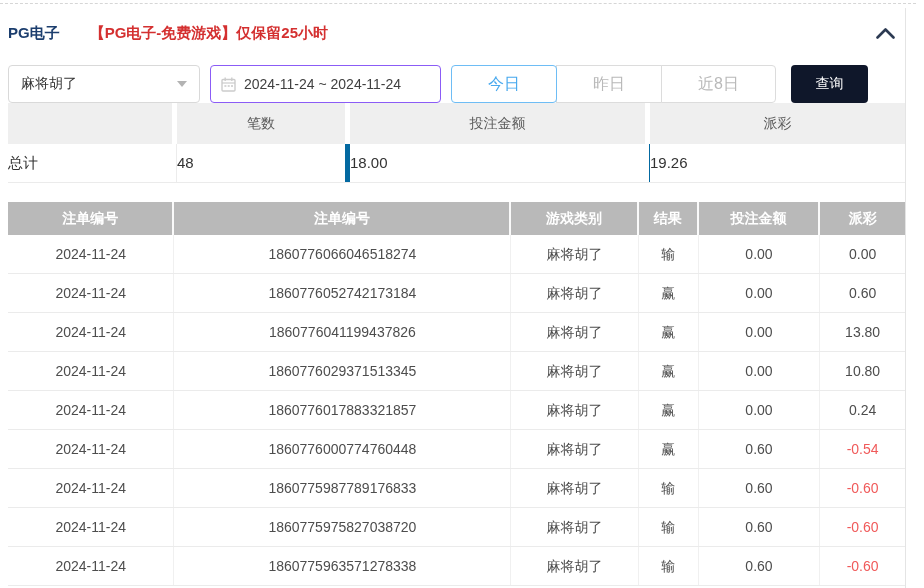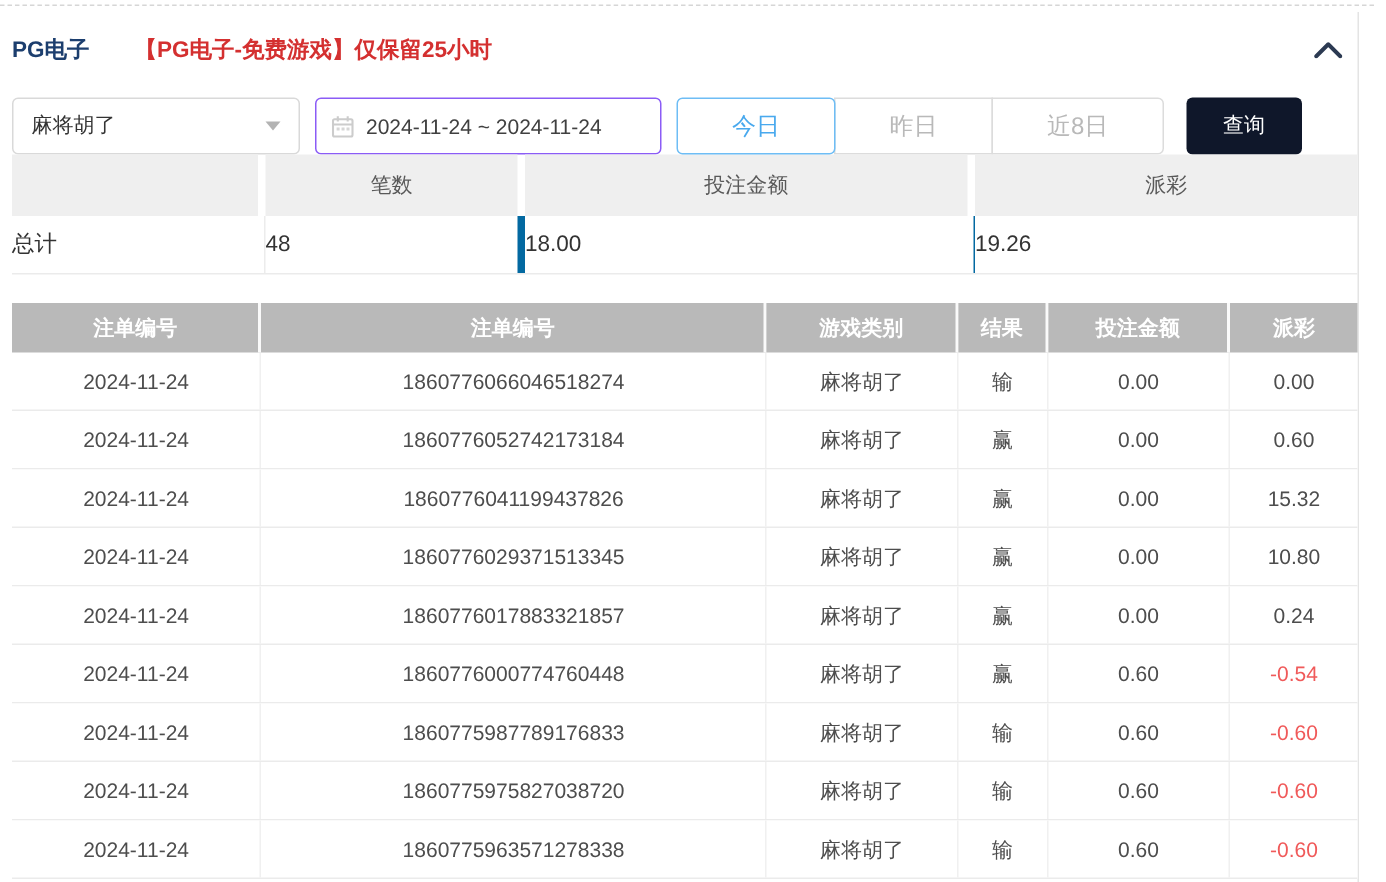--- a/index.html
+++ b/index.html
@@ -148,21 +148,21 @@
     <div class="rc c3">赢</div>
     <div class="rc c4">0.00</div>
     <div class="rc c5">0.60</div>
   </div>
         <div class="rec-row">
     <div class="rc c0">2024-11-24</div>
     <div class="rc c1">1860776041199437826</div>
     <div class="rc c2">麻将胡了</div>
     <div class="rc c3">赢</div>
     <div class="rc c4">0.00</div>
-    <div class="rc c5">15.32</div>
+    <div class="rc c5">13.80</div>
   </div>
         <div class="rec-row">
     <div class="rc c0">2024-11-24</div>
     <div class="rc c1">1860776029371513345</div>
     <div class="rc c2">麻将胡了</div>
     <div class="rc c3">赢</div>
     <div class="rc c4">0.00</div>
     <div class="rc c5">10.80</div>
   </div>
         <div class="rec-row">

